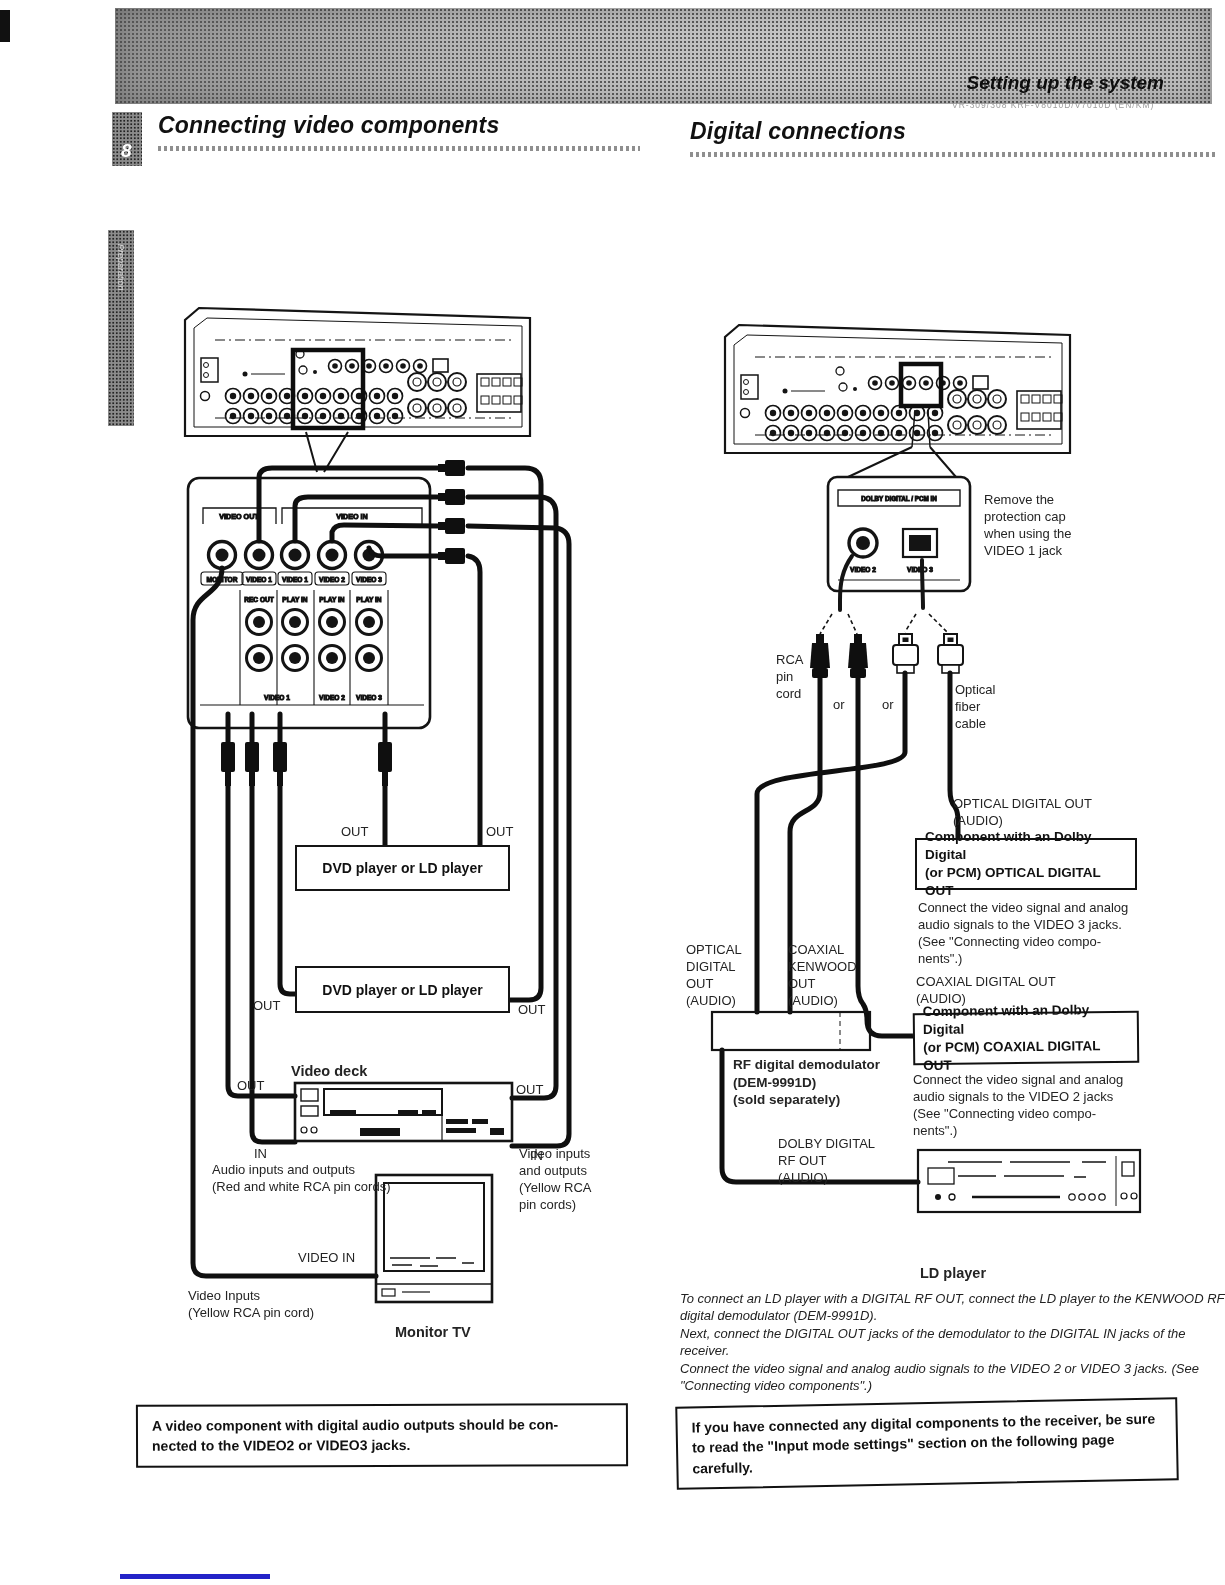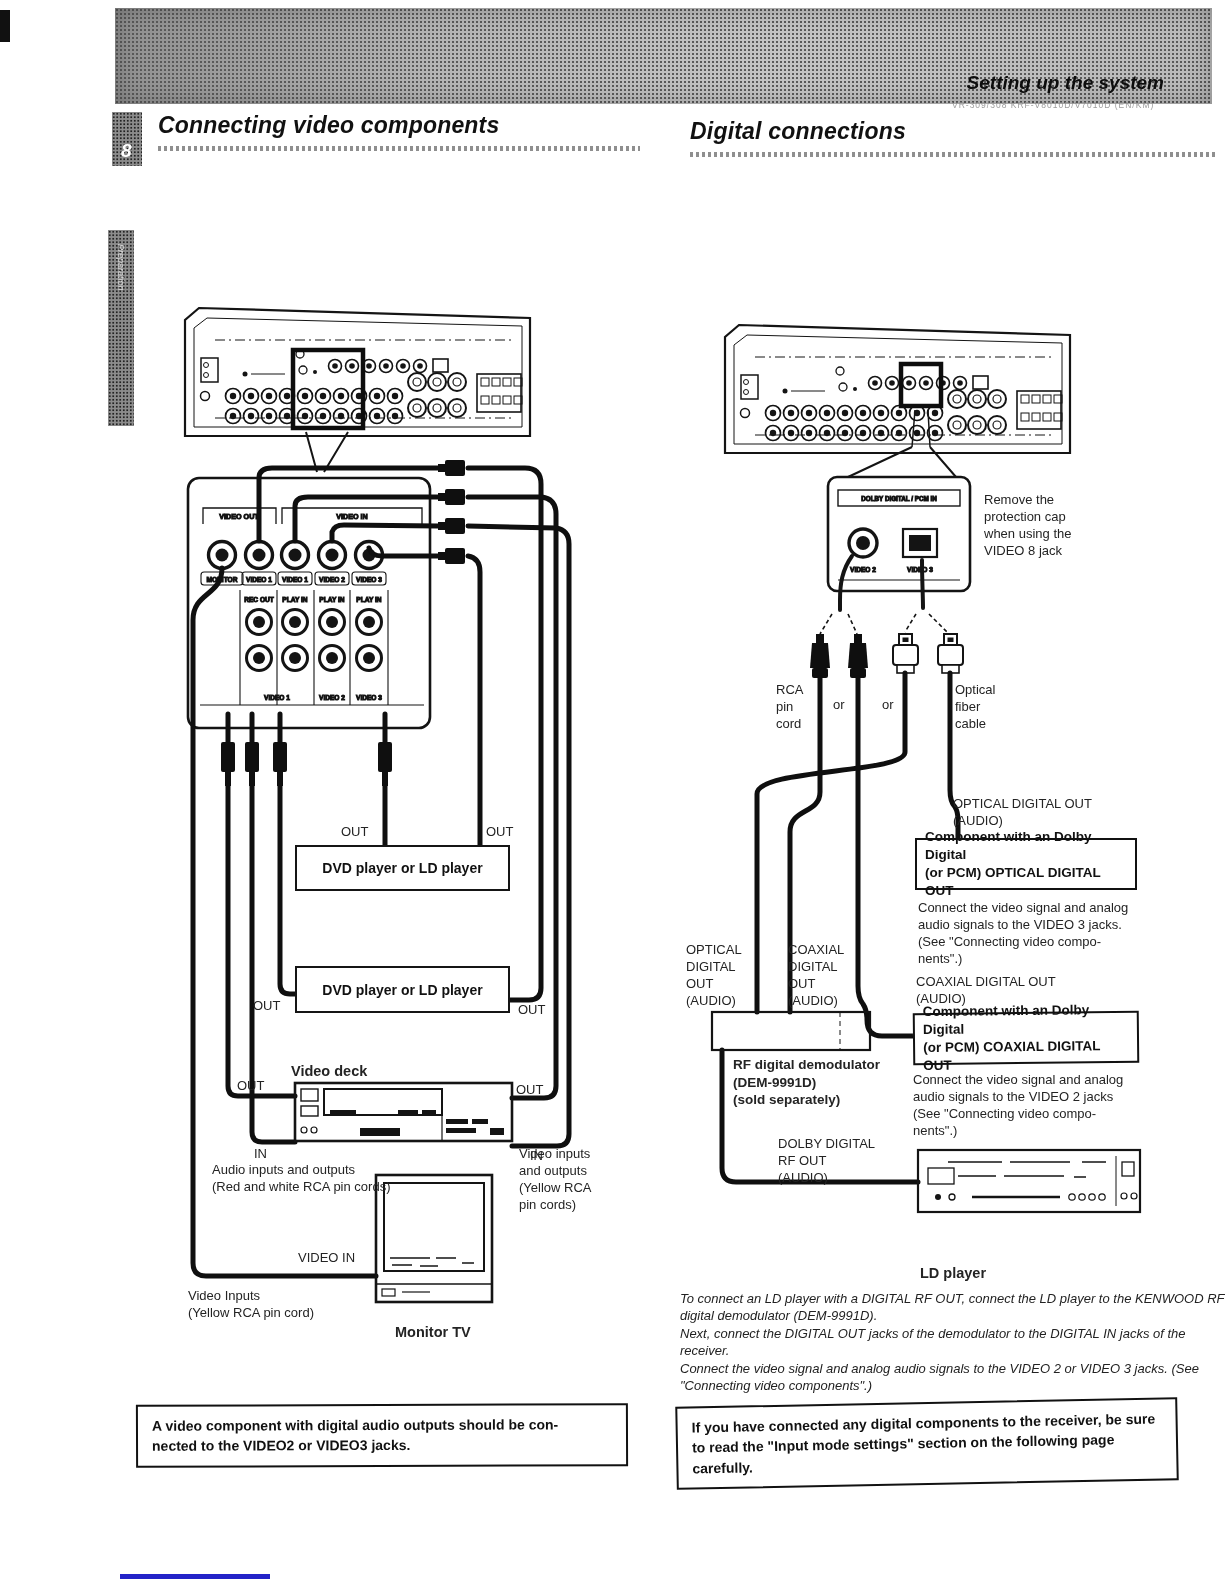--- a/index.html
+++ b/index.html
@@ -418,23 +418,23 @@
   <div class="abs diaglbl pre" style="left:188px;top:1288px;width:190px;">Video Inputs
 (Yellow RCA pin cord)</div>
   <span class="abs diaglbl b" style="left:395px;top:1323px;font-size:14.5px;">Monitor TV</span>
 
   <div class="abs notebox pre" style="left:136px;top:1404px;width:492px;transform:rotate(-0.2deg);">A video component with digital audio outputs should be con-
 nected to the VIDEO2 or VIDEO3 jacks.</div>
 
   <div class="abs diaglbl pre" style="left:984px;top:492px;width:140px;">Remove the
 protection cap
 when using the
-VIDEO 8 jack</div>
-
-  <div class="abs diaglbl pre" style="left:776px;top:682px;">RCA
+VIDEO 1 jack</div>
+
+  <div class="abs diaglbl pre" style="left:776px;top:652px;">RCA
 pin
 cord</div>
   <span class="abs diaglbl" style="left:833px;top:697px;">or</span>
   <span class="abs diaglbl" style="left:882px;top:697px;">or</span>
   <div class="abs diaglbl pre" style="left:955px;top:682px;">Optical
 fiber
 cable</div>
 
   <div class="abs diaglbl pre" style="left:953px;top:796px;">OPTICAL DIGITAL OUT
 (AUDIO)</div>
@@ -443,21 +443,21 @@
   <div class="abs diaglbl pre" style="left:918px;top:900px;width:252px;">Connect the video signal and analog
 audio signals to the VIDEO 3 jacks.
 (See "Connecting video compo-
 nents".)</div>
 
   <div class="abs diaglbl pre" style="left:686px;top:942px;">OPTICAL
 DIGITAL
 OUT
 (AUDIO)</div>
   <div class="abs diaglbl pre" style="left:788px;top:942px;">COAXIAL
-DIGITAL
+KENWOOD
 OUT
 (AUDIO)</div>
   <div class="abs diaglbl pre" style="left:872px;top:974px;margin-left:44px;">COAXIAL DIGITAL OUT
 (AUDIO)</div>
 
   <div class="abs compbox pre" style="left:913px;top:1012px;width:226px;height:52px;transform:rotate(-0.6deg);">Component with an Dolby Digital
 (or PCM) COAXIAL DIGITAL OUT</div>
   <div class="abs diaglbl pre b" style="left:733px;top:1056px;font-size:13.5px;">RF digital demodulator
 (DEM-9991D)
 (sold separately)</div>

